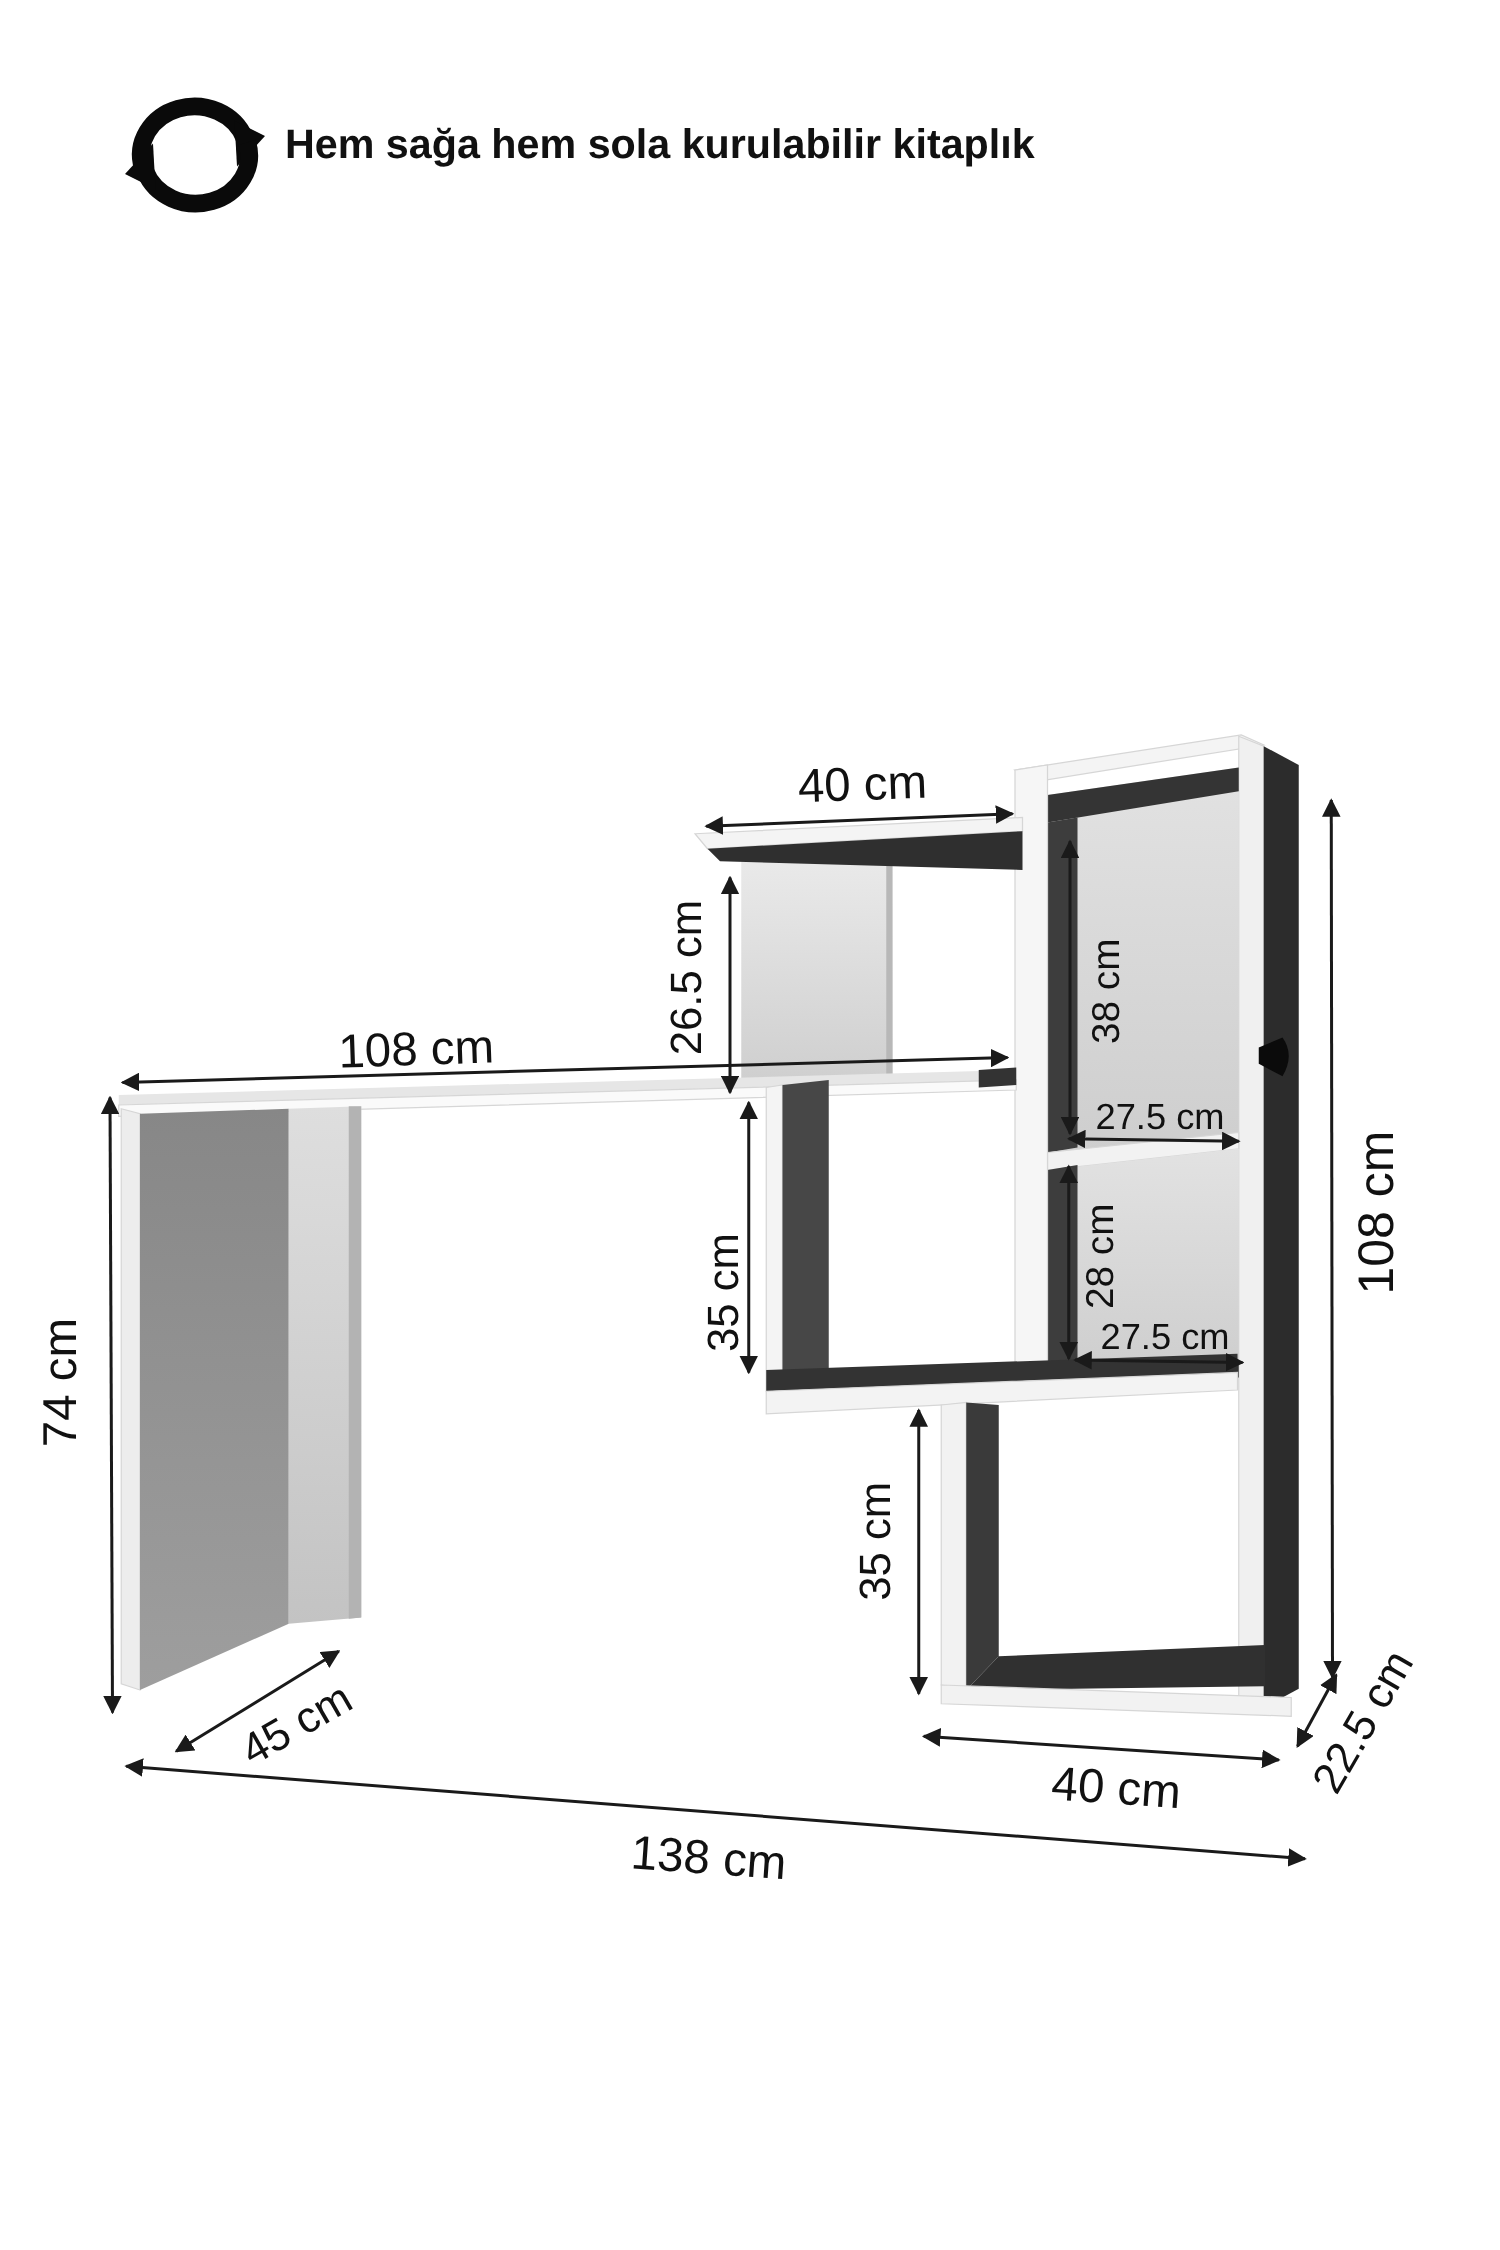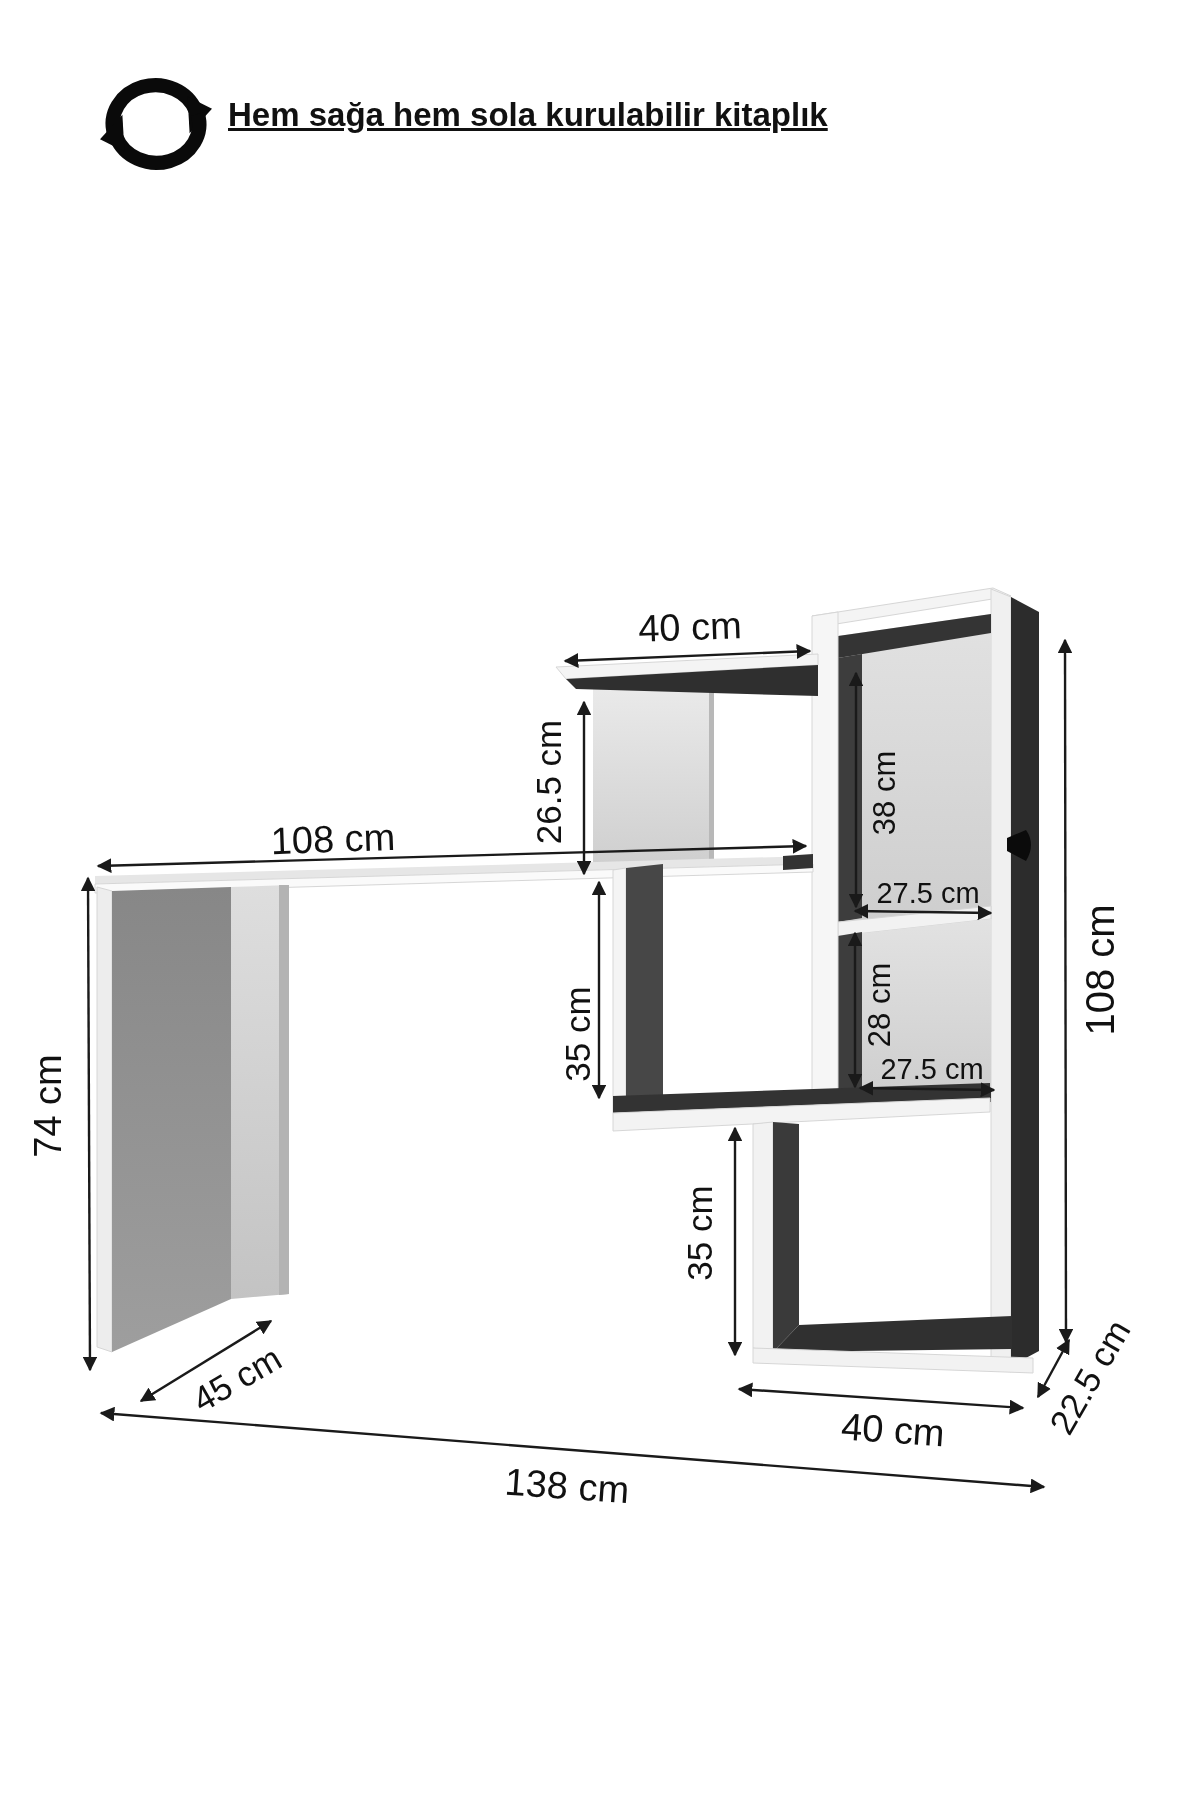--- a/index.html
+++ b/index.html
@@ -1,21 +1,21 @@
 <!DOCTYPE html>
 <html><head>
 <meta charset="utf-8">
 <style>
   html,body{margin:0;padding:0;background:#ffffff;}
   .canvas{position:relative;width:1200px;height:1800px;background:#ffffff;overflow:hidden;
           font-family:"Liberation Sans",sans-serif;}
   .hdr{position:absolute;left:0;top:60px;width:1200px;height:130px;}
   .hdr-icon{position:absolute;left:100px;top:8px;width:112px;height:112px;}
   .hdr-title{position:absolute;left:228px;top:36px;font-size:33px;font-weight:700;color:#111;
-             letter-spacing:0px;white-space:nowrap;text-decoration:underline;}
+             letter-spacing:0px;white-space:nowrap;}
   svg.diagram{position:absolute;left:0;top:0;width:1200px;height:1800px;}
   .dim{fill:#111;font-family:"Liberation Sans",sans-serif;}
   .dim-xl{font-size:40px;}
   .dim-lg{font-size:38px;}
   .dim-md{font-size:35px;}
   .dim-sm{font-size:31px;}
   .dim-xs{font-size:29px;}
   .arrow{stroke:#1a1a1a;stroke-width:2.4;fill:none;}
   .wht{stroke:#d6d6d6;stroke-width:1;}
 </style>

